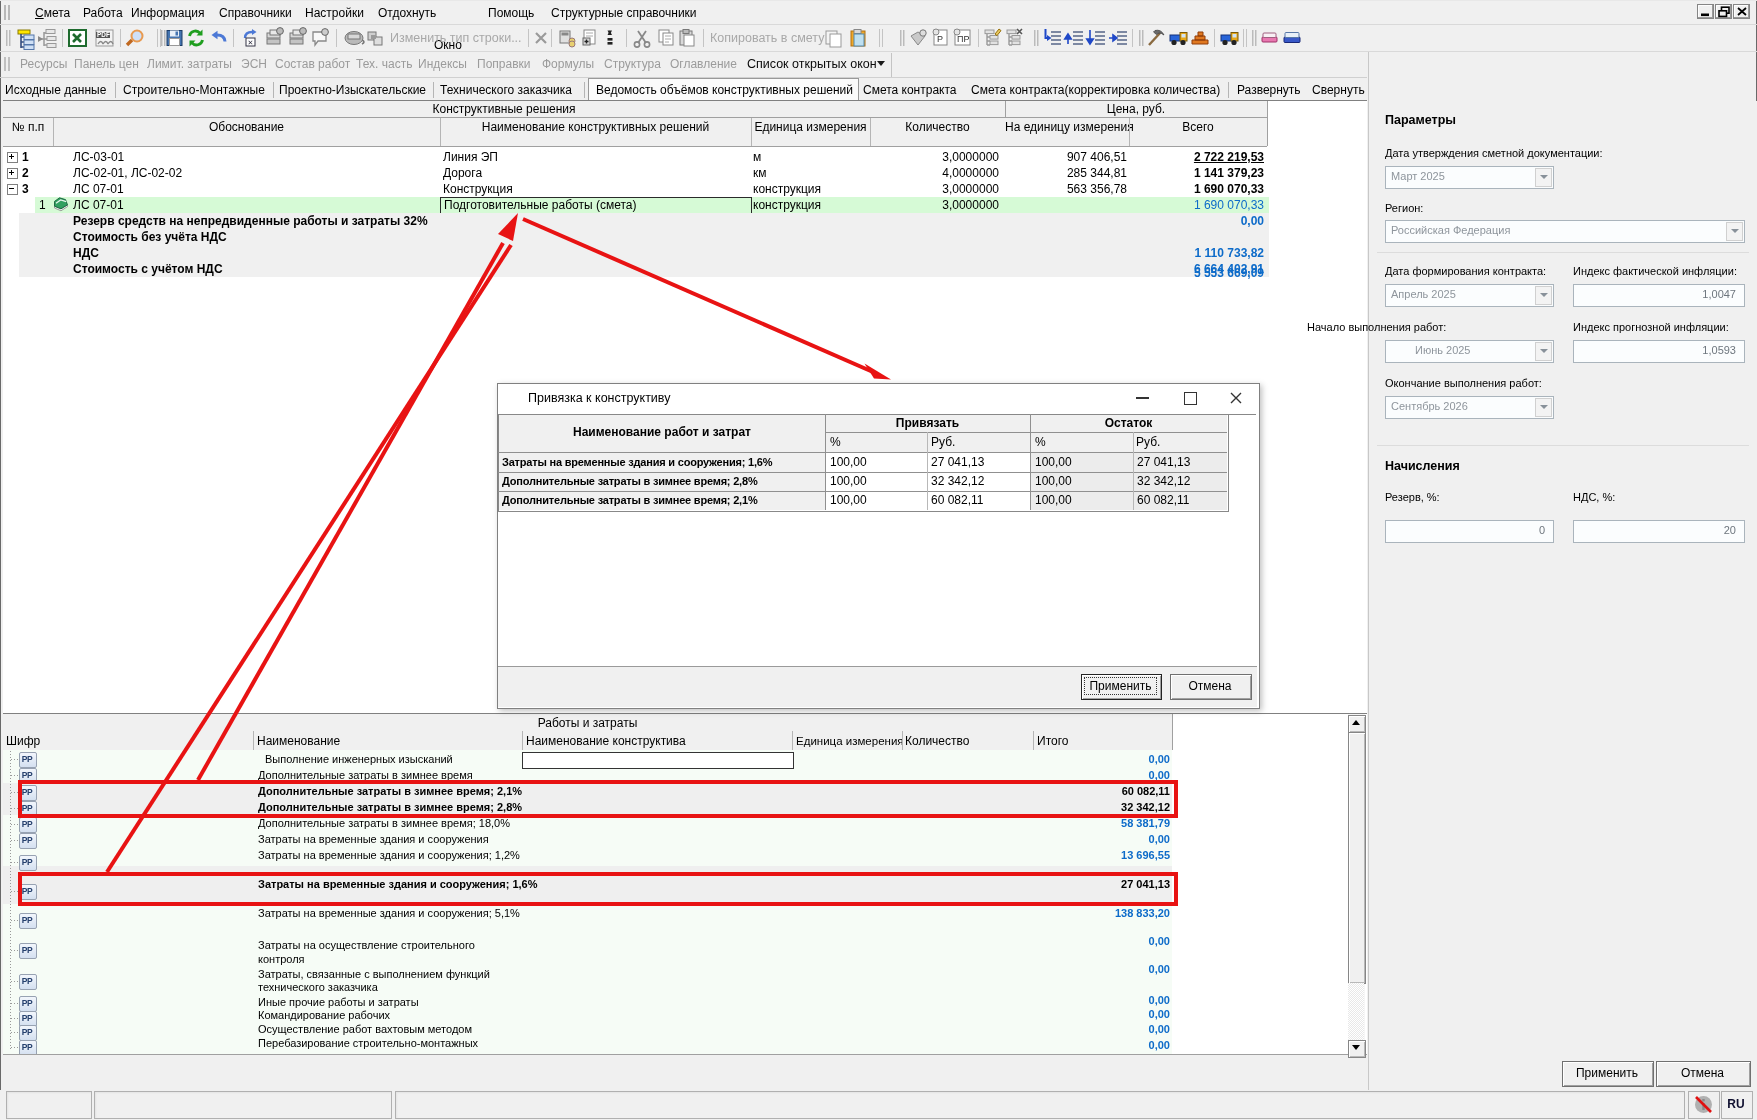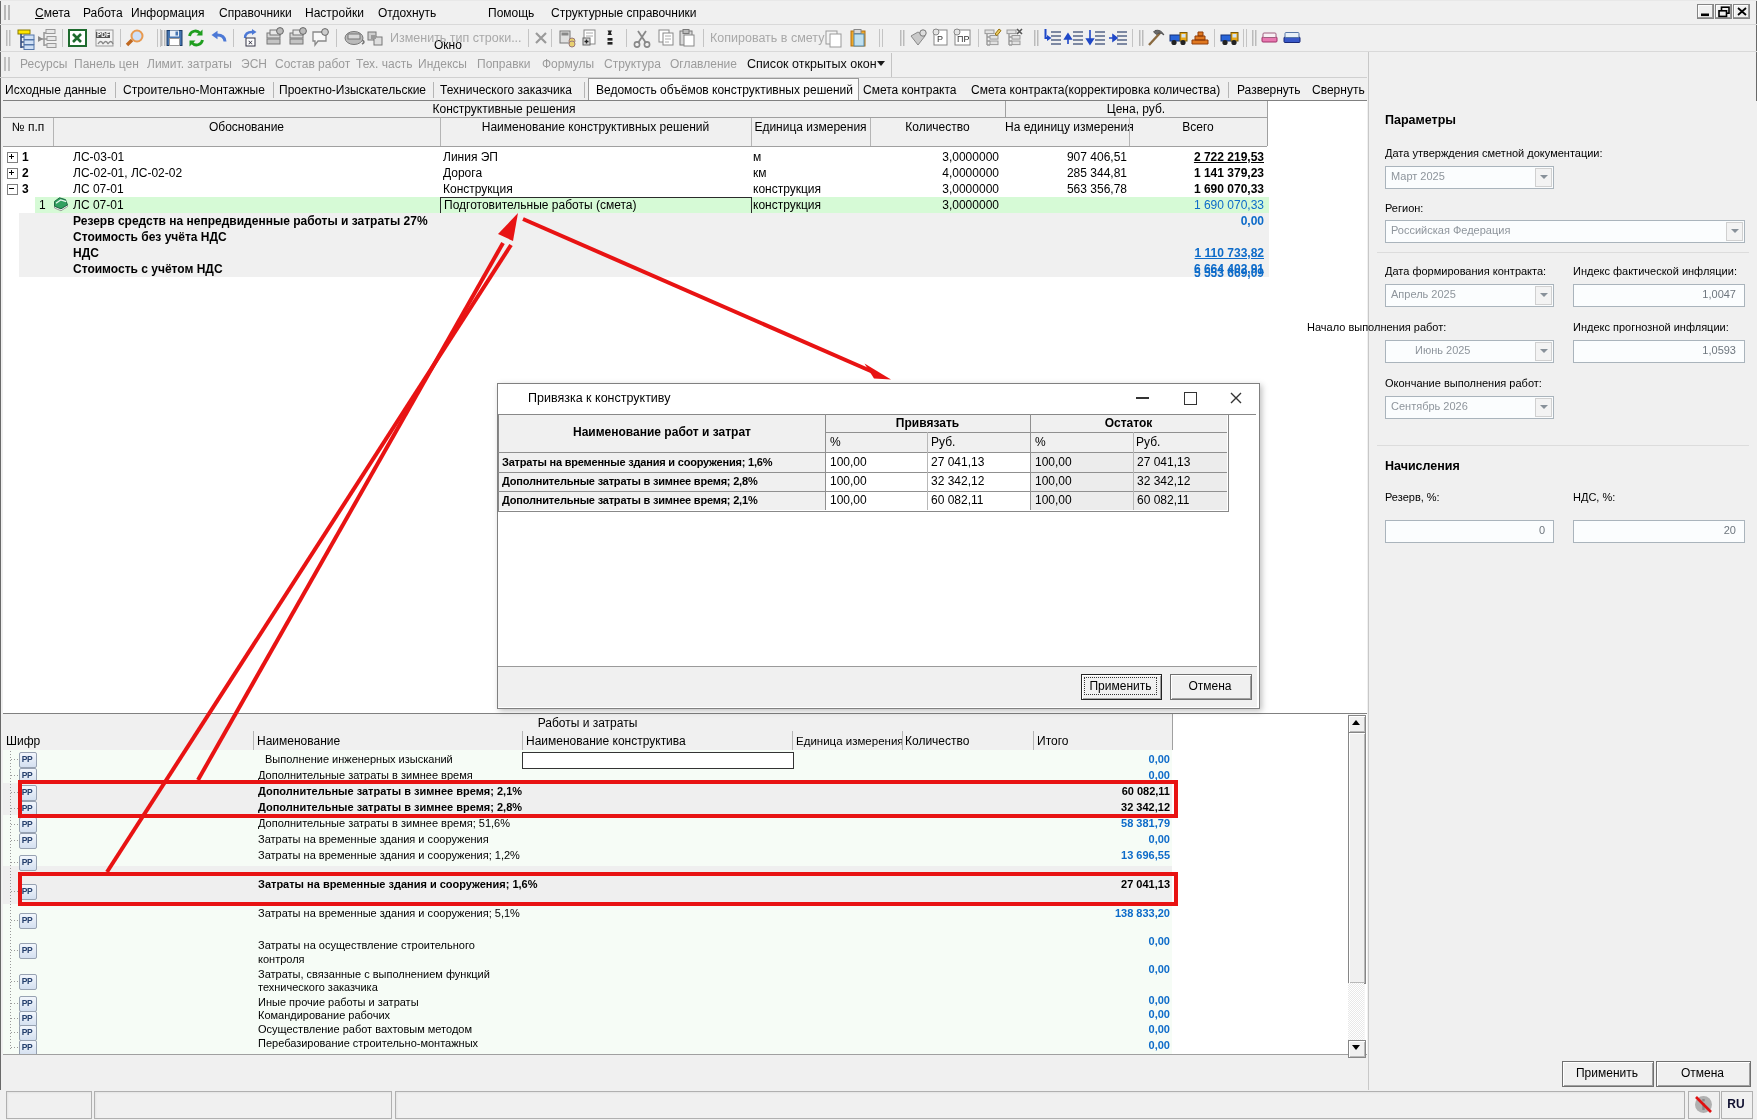--- a/index.html
+++ b/index.html
@@ -283,26 +283,26 @@
     <path d="M2.5 10.2 l6.5 2.6 6.5 -4 -2 -5.2 -6 -1.8 -5 3.6 z" fill="#31a060" stroke="#14623a" stroke-width="0.9"></path>
     <path d="M4 7.2 l4.6 -3.2 5.6 1.6" fill="none" stroke="#eaf6ee" stroke-width="1.3"></path>
   </svg>
 <div class="ab t" style="left:73px;top:198px;height:14px;line-height:14px;">ЛС 07-01</div>
 <div class="ab" style="left:440px;top:197px;width:310px;height:15px;background:#d6fad6;border:1px solid #2a2a2a;"></div>
 <div class="ab t" style="left:444px;top:198px;height:14px;line-height:14px;">Подготовительные работы (смета)</div>
 <div class="ab t" style="left:753px;top:198px;height:14px;line-height:14px;">конструкция</div>
 <div class="ab t" style="left:699px;top:198px;width:300px;height:14px;line-height:14px;text-align:right;">3,0000000</div>
 <div class="ab t blue" style="left:964px;top:198px;width:300px;height:14px;line-height:14px;text-align:right;">1 690 070,33</div>
 <div class="ab" style="left:19px;top:213px;width:1250px;height:64px;background:#f0f0f0;"></div>
-<div class="ab t b" style="left:73px;top:214px;height:14px;line-height:14px;">Резерв средств на непредвиденные работы и затраты 27%</div>
+<div class="ab t b" style="left:73px;top:214px;height:14px;line-height:14px;">Резерв средств на непредвиденные работы и затраты 32%</div>
 <div class="ab t b blue" style="left:964px;top:214px;width:300px;height:14px;line-height:14px;text-align:right;">0,00</div>
 <div class="ab t b" style="left:73px;top:230px;height:14px;line-height:14px;">Стоимость без учёта НДС</div>
 <div class="ab t b blue" style="left:964px;top:230px;width:300px;height:14px;line-height:14px;text-align:right;margin-top:36px;">5 553 669,09</div>
 <div class="ab t b" style="left:73px;top:246px;height:14px;line-height:14px;">НДС</div>
-<div class="ab t b blue" style="left:964px;top:246px;width:300px;height:14px;line-height:14px;text-align:right;text-decoration:underline;">1 110 733,82</div>
+<div class="ab t b blue" style="left:964px;top:246px;width:300px;height:14px;line-height:14px;text-align:right;">1 110 733,82</div>
 <div class="ab t b" style="left:73px;top:262px;height:14px;line-height:14px;">Стоимость с учётом НДС</div>
 <div class="ab t b blue" style="left:964px;top:262px;width:300px;height:14px;line-height:14px;text-align:right;">6 664 402,91</div>
 <div class="ab" style="left:3px;top:713px;width:1364px;height:1px;background:#808080;"></div>
 <div class="ab" style="left:3px;top:714px;width:1169px;height:17px;background:#f0f0f0;border-bottom:1px solid #a0a0a0;"></div>
 <div class="ab t" style="left:3px;top:716px;width:1169px;height:14px;line-height:14px;text-align:center;">Работы и затраты</div>
 <div class="ab" style="left:3px;top:731px;width:1169px;height:19px;background:#f0f0f0;border-bottom:1px solid #a0a0a0;"></div>
 <div class="ab t" style="left:6px;top:734px;height:14px;line-height:14px;">Шифр</div>
 <div class="ab t" style="left:257px;top:734px;height:14px;line-height:14px;">Наименование</div>
 <div class="ab t" style="left:526px;top:734px;height:14px;line-height:14px;">Наименование конструктива</div>
 <div class="ab t" style="left:905px;top:734px;height:14px;line-height:14px;">Количество</div>
@@ -331,21 +331,21 @@
 <div class="ab t s11 b" style="left:258px;top:784px;height:14px;line-height:14px;">Дополнительные затраты в зимнее время; 2,1%</div>
 <div class="ab t s11 b" style="left:870px;top:784px;width:300px;height:14px;line-height:14px;text-align:right;">60 082,11</div>
 <div class="ab" style="left:11px;top:792px;width:8px;height:1px;background-image:repeating-linear-gradient(to right,#999 0 1px,transparent 1px 3px);"></div>
 <div class="ab" style="left:19px;top:785px;width:16px;height:14px;background:linear-gradient(#f2f6fc,#d4e0f0);border:1px solid #97a2b2;border-radius:2px;"></div>
 <div class="ab t" style="left:19px;top:785px;width:16px;height:14px;line-height:14px;text-align:center;font-size:8.5px;color:#26416e;font-weight:bold;letter-spacing:-0.4px;">РР</div>
 <div class="ab t s11 b" style="left:258px;top:800px;height:14px;line-height:14px;">Дополнительные затраты в зимнее время; 2,8%</div>
 <div class="ab t s11 b" style="left:870px;top:800px;width:300px;height:14px;line-height:14px;text-align:right;">32 342,12</div>
 <div class="ab" style="left:11px;top:808px;width:8px;height:1px;background-image:repeating-linear-gradient(to right,#999 0 1px,transparent 1px 3px);"></div>
 <div class="ab" style="left:19px;top:801px;width:16px;height:14px;background:linear-gradient(#f2f6fc,#d4e0f0);border:1px solid #97a2b2;border-radius:2px;"></div>
 <div class="ab t" style="left:19px;top:801px;width:16px;height:14px;line-height:14px;text-align:center;font-size:8.5px;color:#26416e;font-weight:bold;letter-spacing:-0.4px;">РР</div>
-<div class="ab t s11" style="left:258px;top:816px;height:14px;line-height:14px;">Дополнительные затраты в зимнее время; 51,6%</div>
+<div class="ab t s11" style="left:258px;top:816px;height:14px;line-height:14px;">Дополнительные затраты в зимнее время; 18,0%</div>
 <div class="ab t s11 b blue" style="left:870px;top:816px;width:300px;height:14px;line-height:14px;text-align:right;">58 381,79</div>
 <div class="ab" style="left:11px;top:824px;width:8px;height:1px;background-image:repeating-linear-gradient(to right,#999 0 1px,transparent 1px 3px);"></div>
 <div class="ab" style="left:19px;top:817px;width:16px;height:14px;background:linear-gradient(#f2f6fc,#d4e0f0);border:1px solid #97a2b2;border-radius:2px;"></div>
 <div class="ab t" style="left:19px;top:817px;width:16px;height:14px;line-height:14px;text-align:center;font-size:8.5px;color:#26416e;font-weight:bold;letter-spacing:-0.4px;">РР</div>
 <div class="ab t s11" style="left:258px;top:832px;height:14px;line-height:14px;">Затраты на временные здания и сооружения</div>
 <div class="ab t s11 b blue" style="left:870px;top:832px;width:300px;height:14px;line-height:14px;text-align:right;">0,00</div>
 <div class="ab" style="left:11px;top:840px;width:8px;height:1px;background-image:repeating-linear-gradient(to right,#999 0 1px,transparent 1px 3px);"></div>
 <div class="ab" style="left:19px;top:833px;width:16px;height:14px;background:linear-gradient(#f2f6fc,#d4e0f0);border:1px solid #97a2b2;border-radius:2px;"></div>
 <div class="ab t" style="left:19px;top:833px;width:16px;height:14px;line-height:14px;text-align:center;font-size:8.5px;color:#26416e;font-weight:bold;letter-spacing:-0.4px;">РР</div>
 <div class="ab t s11" style="left:258px;top:848px;height:14px;line-height:14px;">Затраты на временные здания и сооружения; 1,2%</div>

